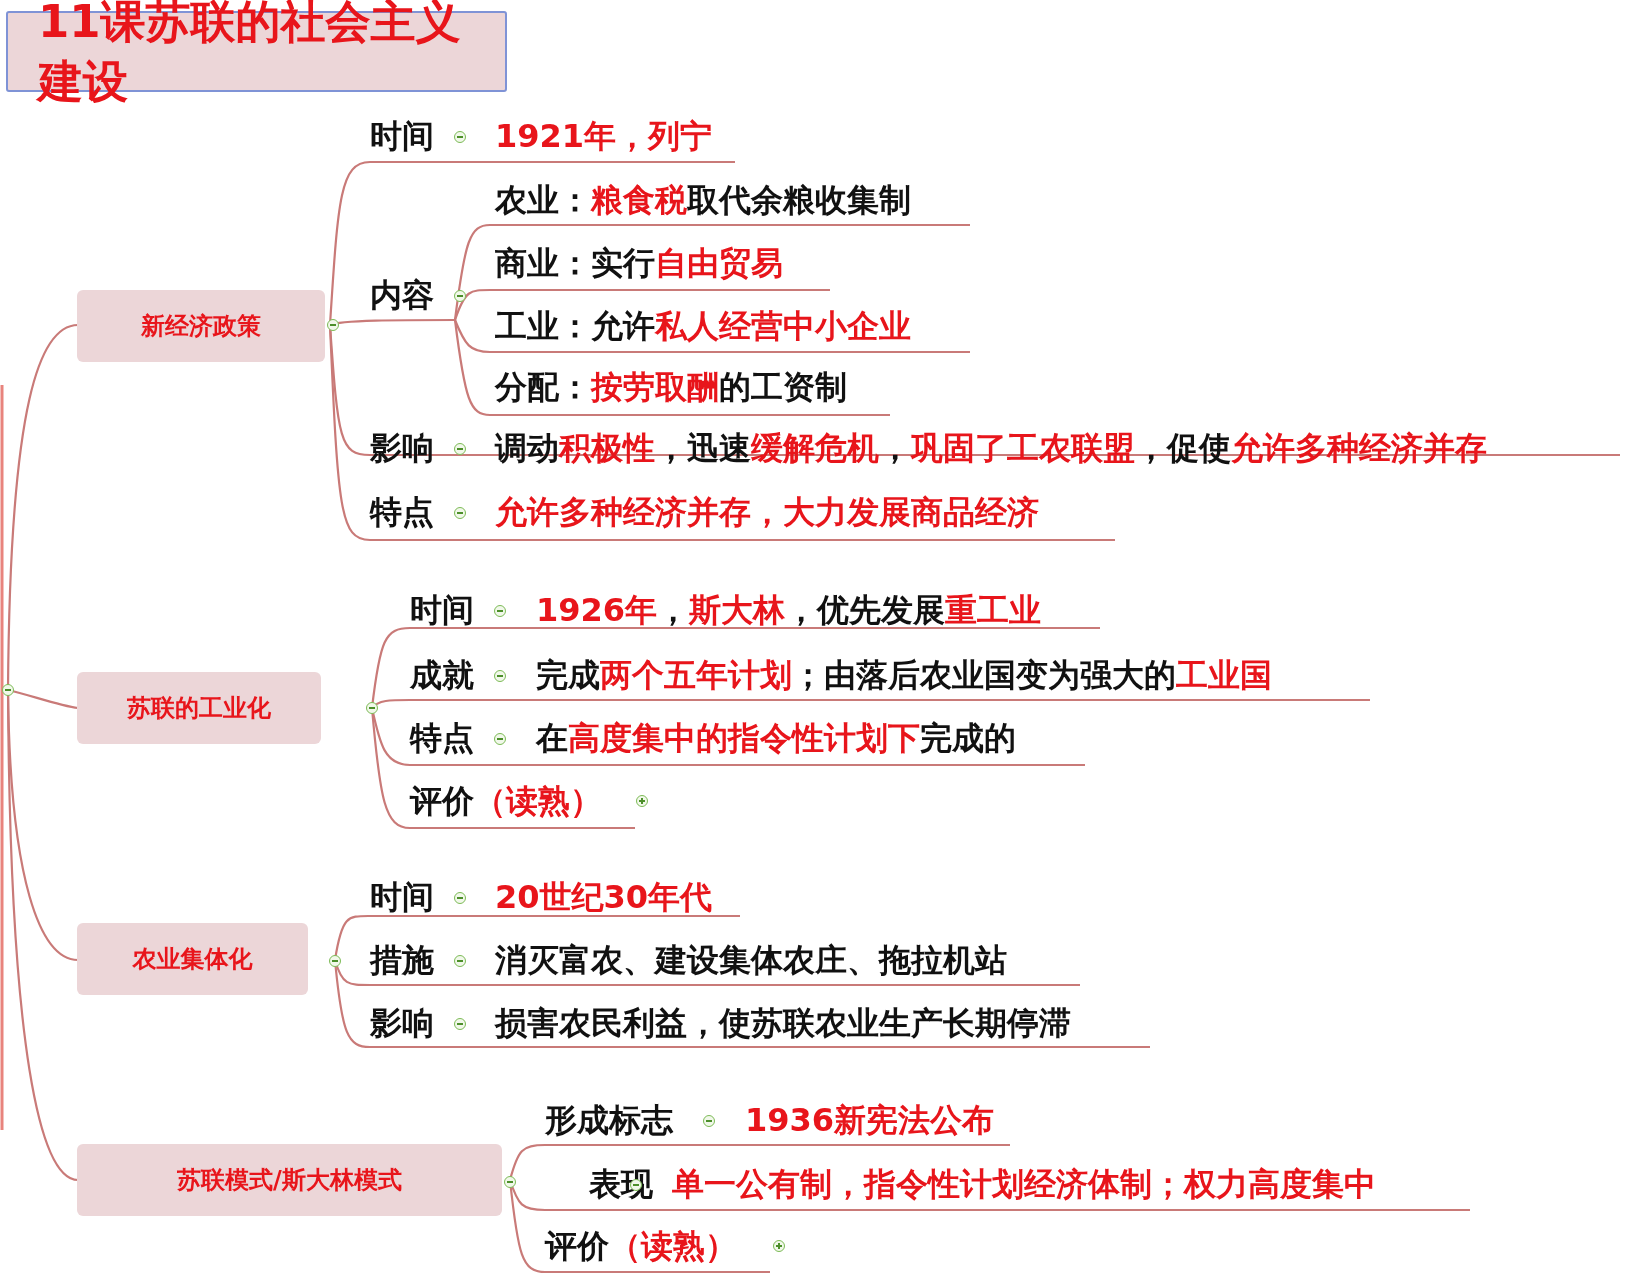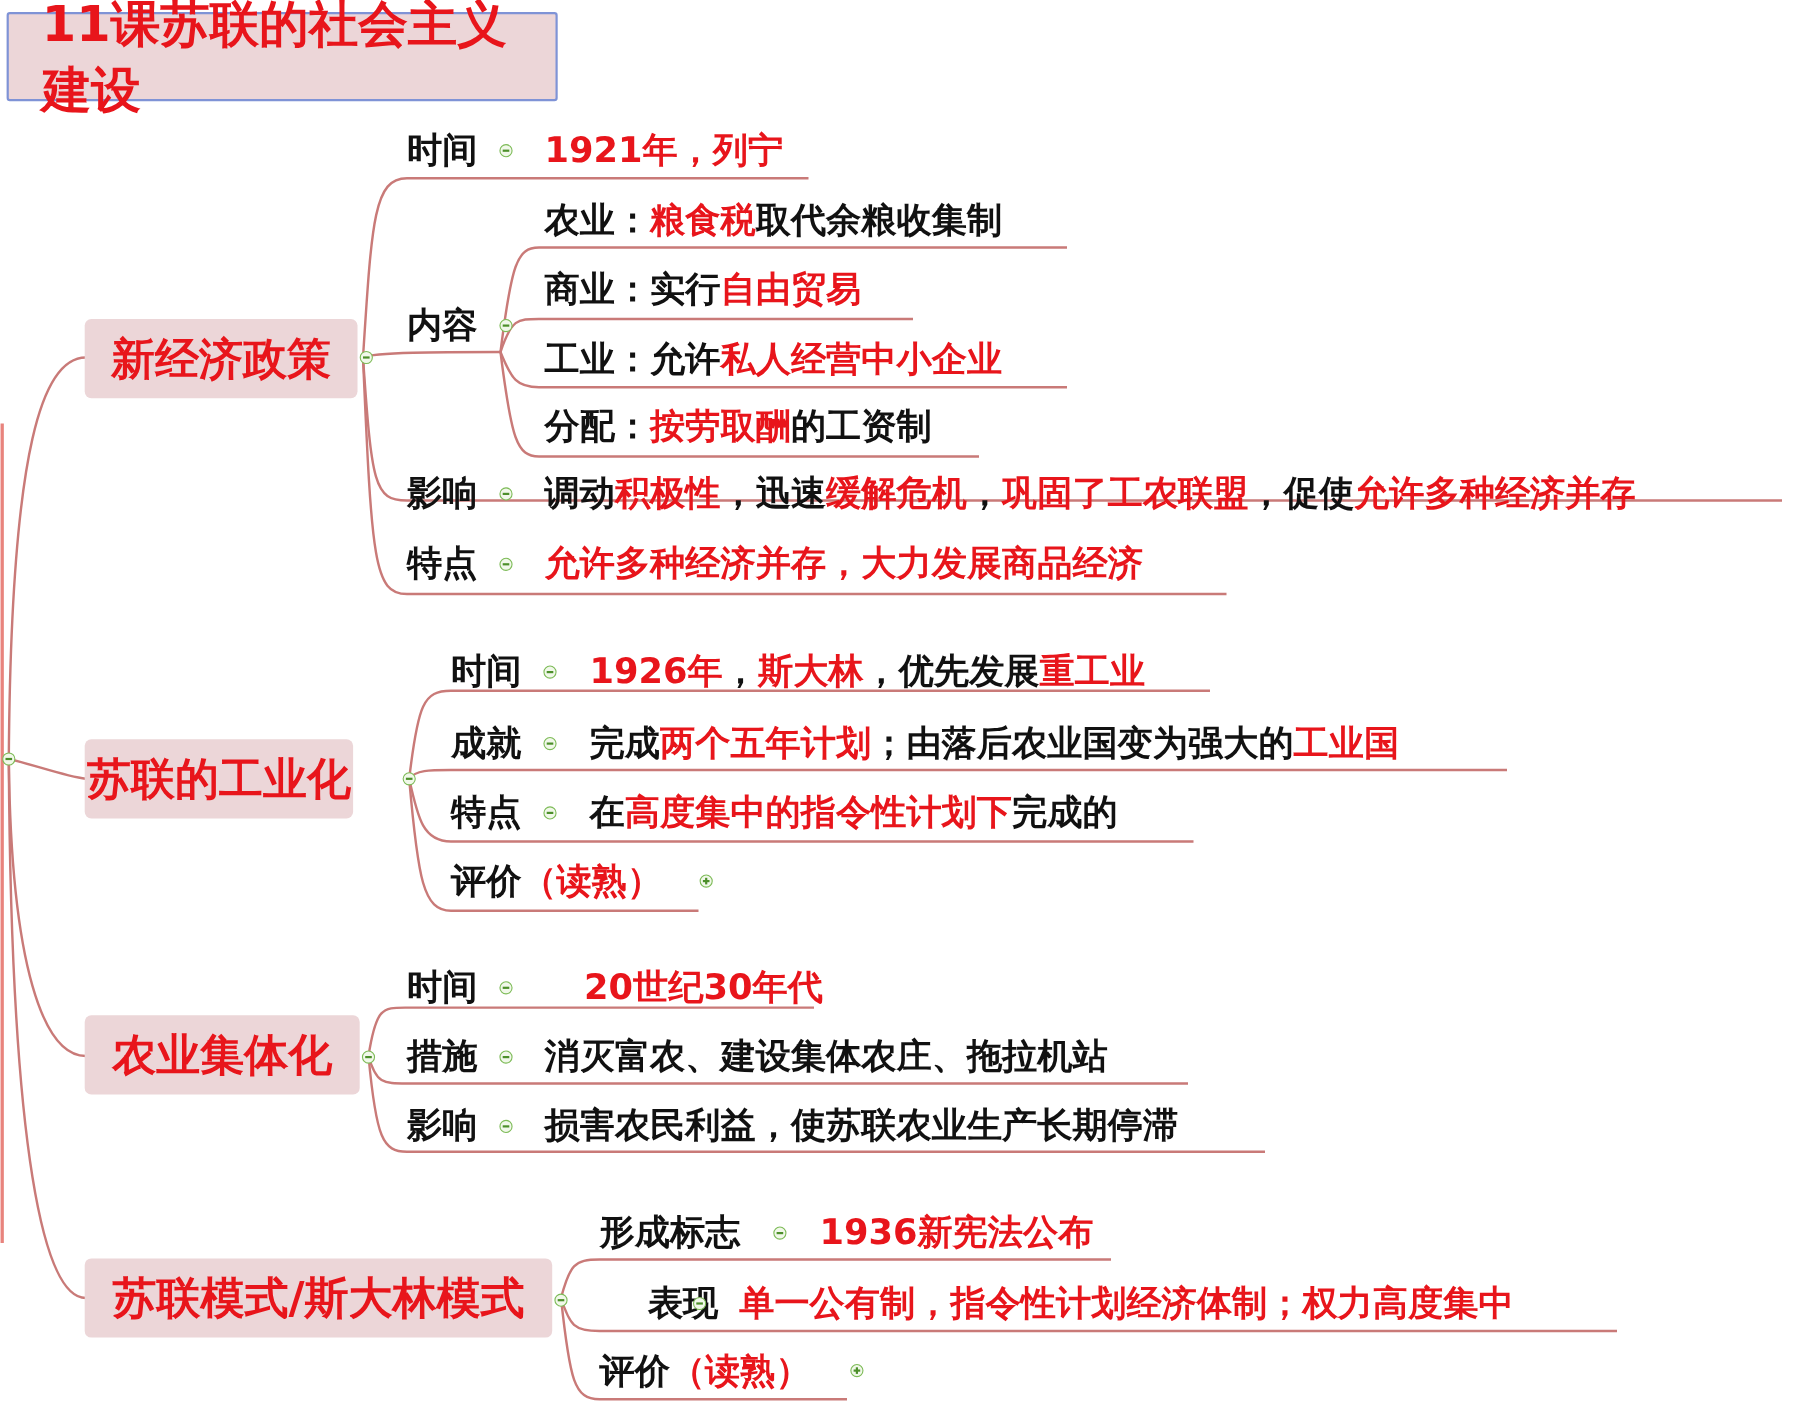--- a/index.html
+++ b/index.html
@@ -4,21 +4,21 @@
 <style>
   html, body { margin:0; padding:0; background:#ffffff; }
   body { width:1630px; height:1280px; position:relative; overflow:hidden;
          font-family:"DejaVu Sans","Liberation Sans",sans-serif; font-weight:bold; }
   #lines { position:absolute; left:0; top:0; width:1630px; height:1280px; pointer-events:none; }
   .title-box { position:absolute; left:6px; top:11px; width:501px; height:81px; box-sizing:border-box;
                border:2px solid #7f93d6; background:#ecd6d8; border-radius:3px;
                display:flex; align-items:center; padding-left:30px; }
   .title-box span { color:#e8151b; font-size:45px; letter-spacing:0px; }
   .topic { position:absolute; background:#ecd6d8; border-radius:6px; display:flex; align-items:center; justify-content:center; }
-  .topic span { color:#e8151b; font-size:40px; }
+  .topic span { color:#e8151b; font-size:24px; }
   .label { position:absolute; font-size:32px; color:#111111; white-space:nowrap; line-height:40px; }
   .text { position:absolute; font-size:32px; white-space:nowrap; line-height:40px; }
   .k { color:#111111; }
   .r { color:#e8151b; }
   .toggle { position:absolute; width:12px; height:12px; border:1.6px solid #7dbb57; border-radius:50%;
             background:#f1f8ea; box-sizing:border-box; display:flex; align-items:center; justify-content:center; cursor:pointer; }
   .toggle::before { content:""; position:absolute; width:6px; height:1.6px; background:#4c8f2a; }
   .toggle.plus::after { content:""; position:absolute; width:1.6px; height:6px; background:#4c8f2a; }
 </style>
 </head>
@@ -125,28 +125,28 @@
 <div class="toggle" style="left:494px;top:733px;"></div>
 <div class="text" style="left:536px;top:718px;">
   <span class="k">在</span><span class="r">高度集中的指令性计划下</span><span class="k">完成的</span>
 </div>
 
 <div class="label" style="left:410px;top:781px;">
   <span class="k">评价</span><span class="r">（读熟）</span>
 </div>
 <div class="toggle plus" style="left:636px;top:795px;"></div>
 
-<div class="topic" style="left:77px;top:923px;width:250px;height:72px;">
+<div class="topic" style="left:77px;top:923px;width:231px;height:72px;">
   <span>农业集体化</span>
 </div>
 <div class="toggle" style="left:329px;top:955px;"></div>
 
 <div class="label" style="left:370px;top:877px;">时间</div>
 <div class="toggle" style="left:454px;top:892px;"></div>
-<div class="text" style="left:495px;top:877px;margin-left:36px;">
+<div class="text" style="left:495px;top:877px;">
   <span class="r">20世纪30年代</span>
 </div>
 
 <div class="label" style="left:370px;top:940px;">措施</div>
 <div class="toggle" style="left:454px;top:955px;"></div>
 <div class="text" style="left:495px;top:940px;">
   <span class="k">消灭富农、建设集体农庄、拖拉机站</span>
 </div>
 
 <div class="label" style="left:370px;top:1003px;">影响</div>

